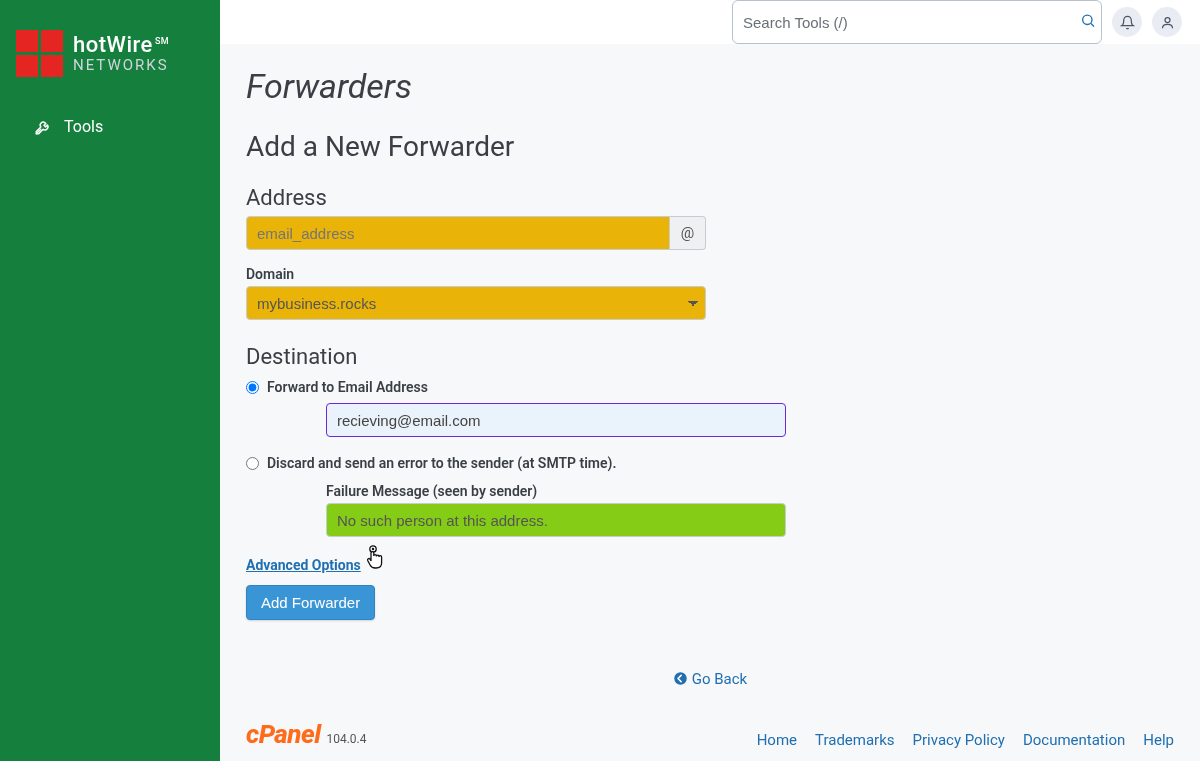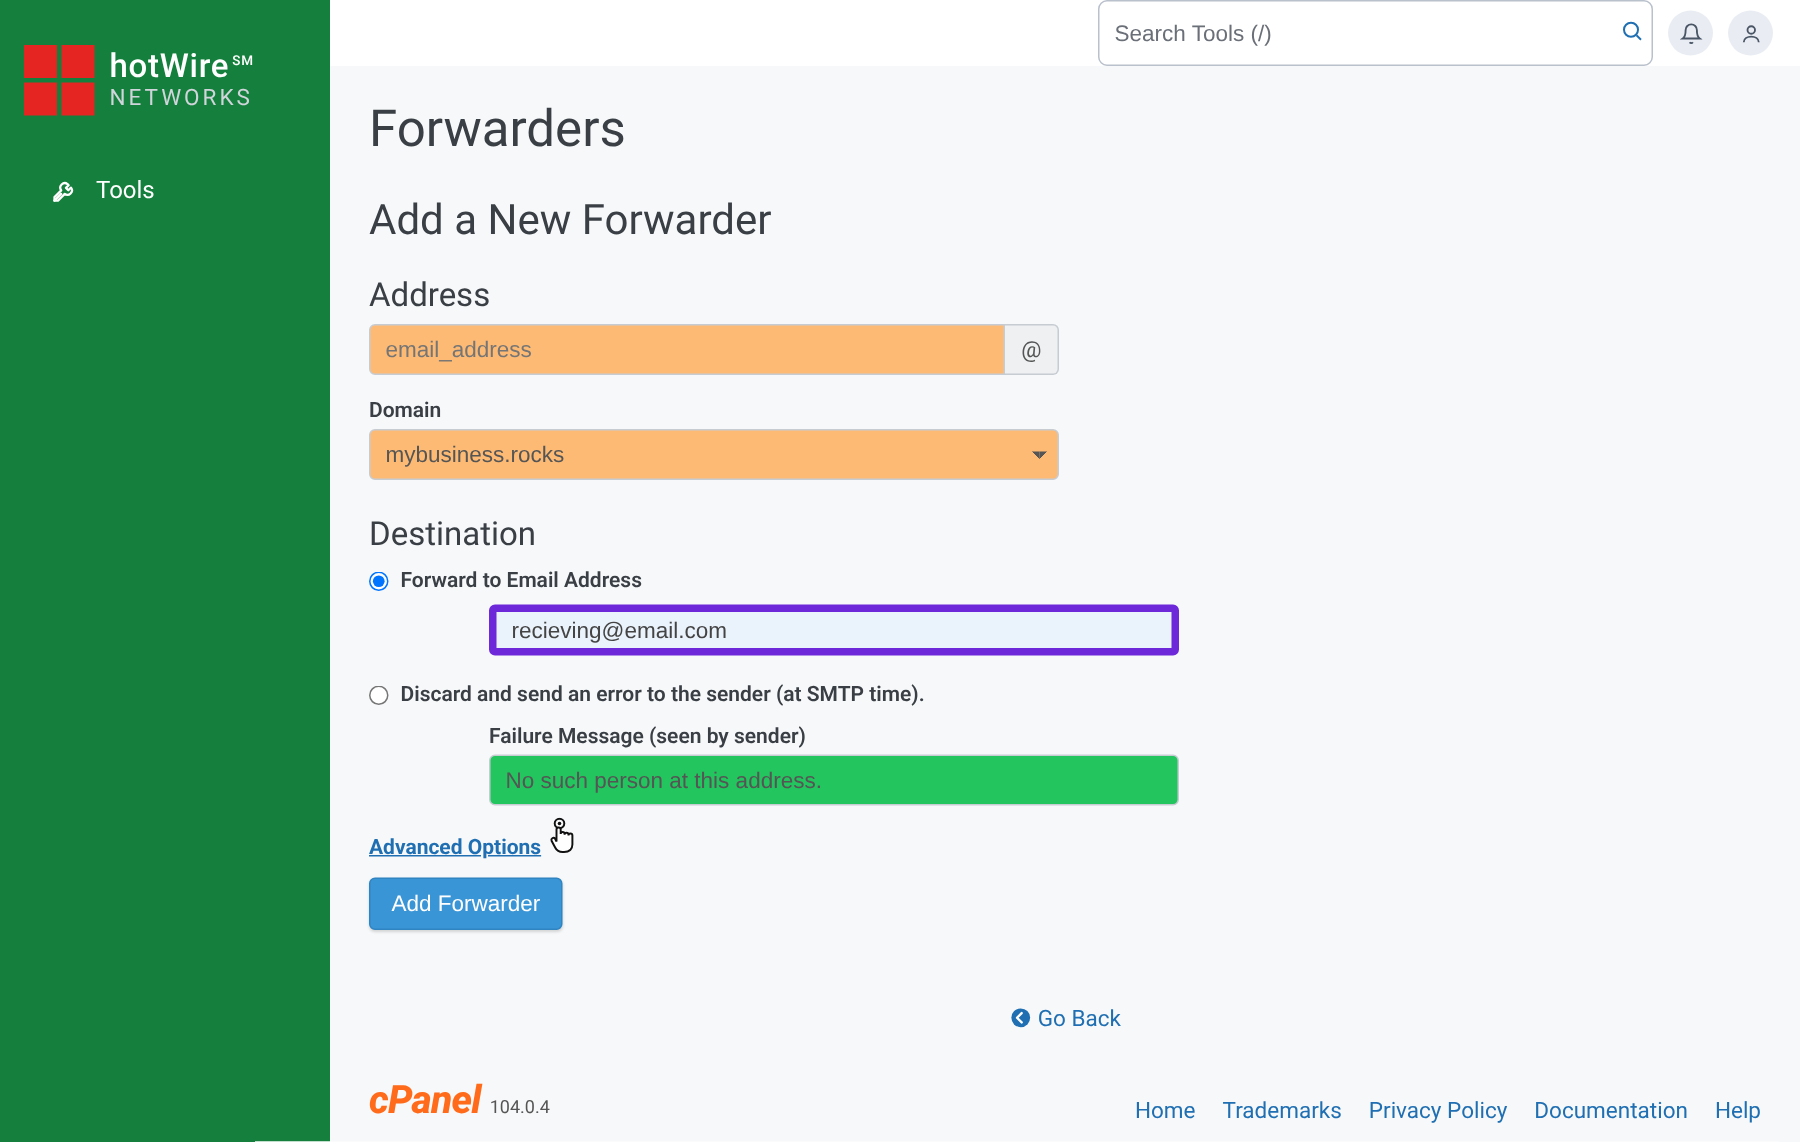--- a/index.html
+++ b/index.html
@@ -85,47 +85,47 @@
 
   .content {
     flex: 1;
     background: #f7f8f9;
     padding: 22px 26px 12px 26px;
     overflow: auto;
     position: relative;
     display: flex;
     flex-direction: column;
   }
-  h1.page-title { font-size: 34px; font-weight: 400; color: #3a3f45; margin-bottom: 24px; }
+  h1.page-title { font-size: 34px; font-weight: 400; color: #3a3f45; margin-bottom: 24px; font-style: italic; }
   h2.section-title { font-size: 28px; font-weight: 400; color: #3a3f45; margin-bottom: 14px; }
   h3.subsection { font-size: 22px; font-weight: 400; color: #3a3f45; margin: 8px 0 6px; }
   .field-label { font-size: 14px; font-weight: 600; color: #3a3f45; margin-bottom: 4px; display:block;}
   .form-row { margin-bottom: 16px; max-width: 460px;}
   .input-group { display: flex; }
   .text-input, .select-input {
     height: 34px; border: 1px solid #c7ccd3; border-radius: 4px;
-    padding: 4px 10px; font-size: 15px; color: #555; background:#fdba74;
+    padding: 4px 10px; font-size: 15px; color: #555; background:#eab308;
     width: 100%;
   }
   .input-addon {
     height: 34px; min-width: 36px; border: 1px solid #c7ccd3; border-left:none;
     border-radius: 0 4px 4px 0; background:#eef0f2; display:flex;align-items:center;justify-content:center;
     font-size:15px;color:#555;
   }
   .input-group .text-input { border-radius: 4px 0 0 4px; }
   .select-input { appearance: none; -webkit-appearance:none; padding-right: 26px; background-image: linear-gradient(45deg, transparent 50%, #555 50%), linear-gradient(135deg, #555 50%, transparent 50%); background-position: right 12px center, right 7px center; background-size: 5px 5px, 5px 5px; background-repeat: no-repeat;}
   .radio-row { display:flex; align-items:center; gap:8px; margin: 4px 0 8px;}
   .radio-row label { font-weight:600; color:#3a3f45; font-size:14px;}
   .indent { margin-left: 80px; max-width: 460px;}
   .blue-input {
-    height: 34px; width:100%; border:5px solid #6d28d9; background:#eaf2fb;
+    height: 34px; width:100%; border:1px solid #6d28d9; background:#eaf2fb;
     border-radius:4px; padding:4px 10px; font-size:15px; color:#444;
   }
   .gray-input {
-    height: 34px; width:100%; border:1px solid #c7ccd3; background:#22c55e;
+    height: 34px; width:100%; border:1px solid #c7ccd3; background:#84cc16;
     border-radius:4px; padding:4px 10px; font-size:15px; color:#555;
   }
   .sub-label { font-size:14px; font-weight:600; color:#3a3f45; margin:4px 0 4px;}
   .adv-link { color:#1f6fb2; font-weight:700; text-decoration: underline; font-size:14px; cursor:pointer; display:inline-block; margin:10px 0 12px; position:relative;}
   .cursor-hand {
     position:absolute; left: 118px; top: -2px;
   }
   .primary-btn {
     background:#3a95d6; color:#fff; border:1px solid #2f84c2; border-radius:4px;
     padding: 8px 14px; font-size:15px; cursor:pointer; box-shadow: 0 1px 2px rgba(0,0,0,0.15);

